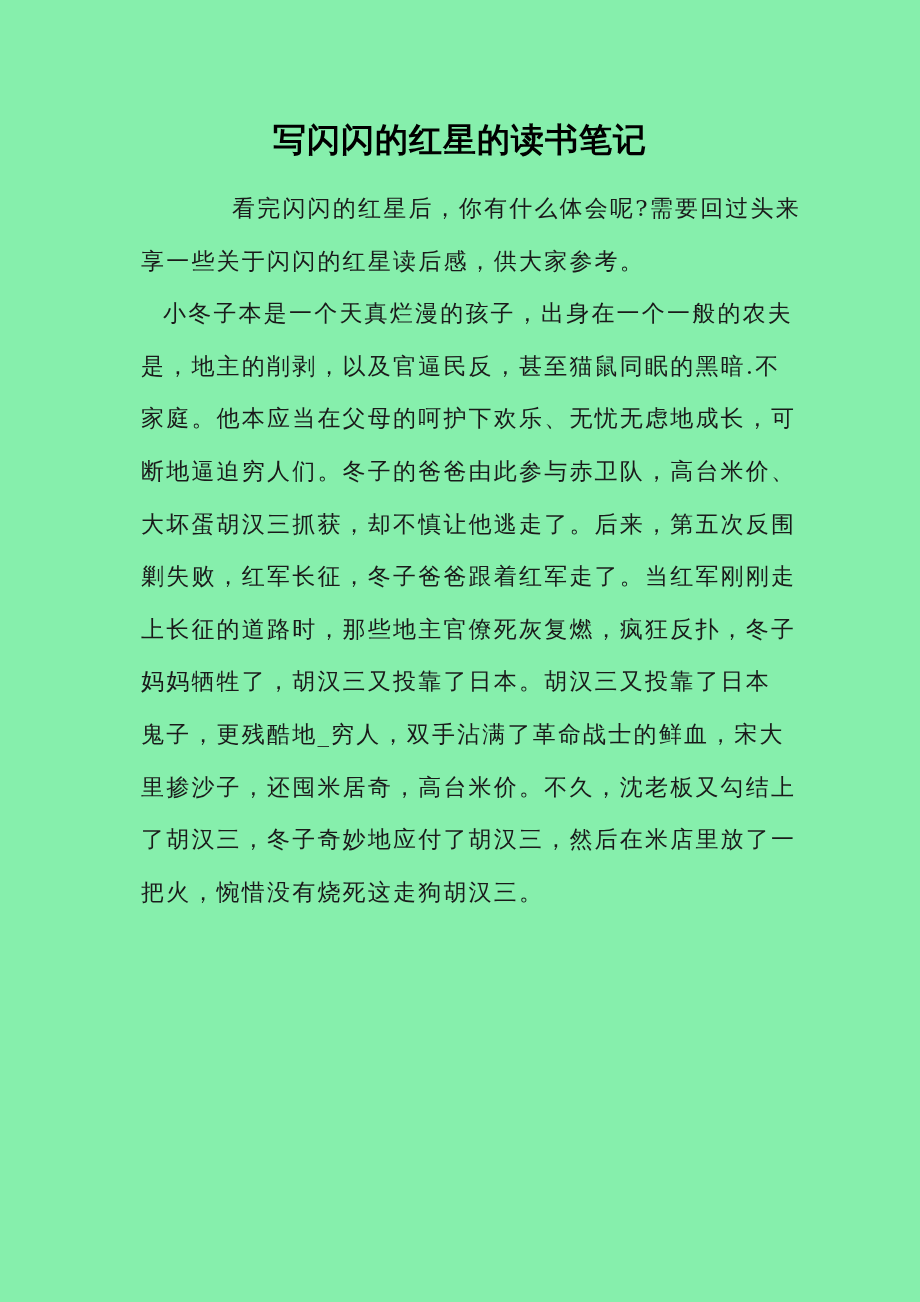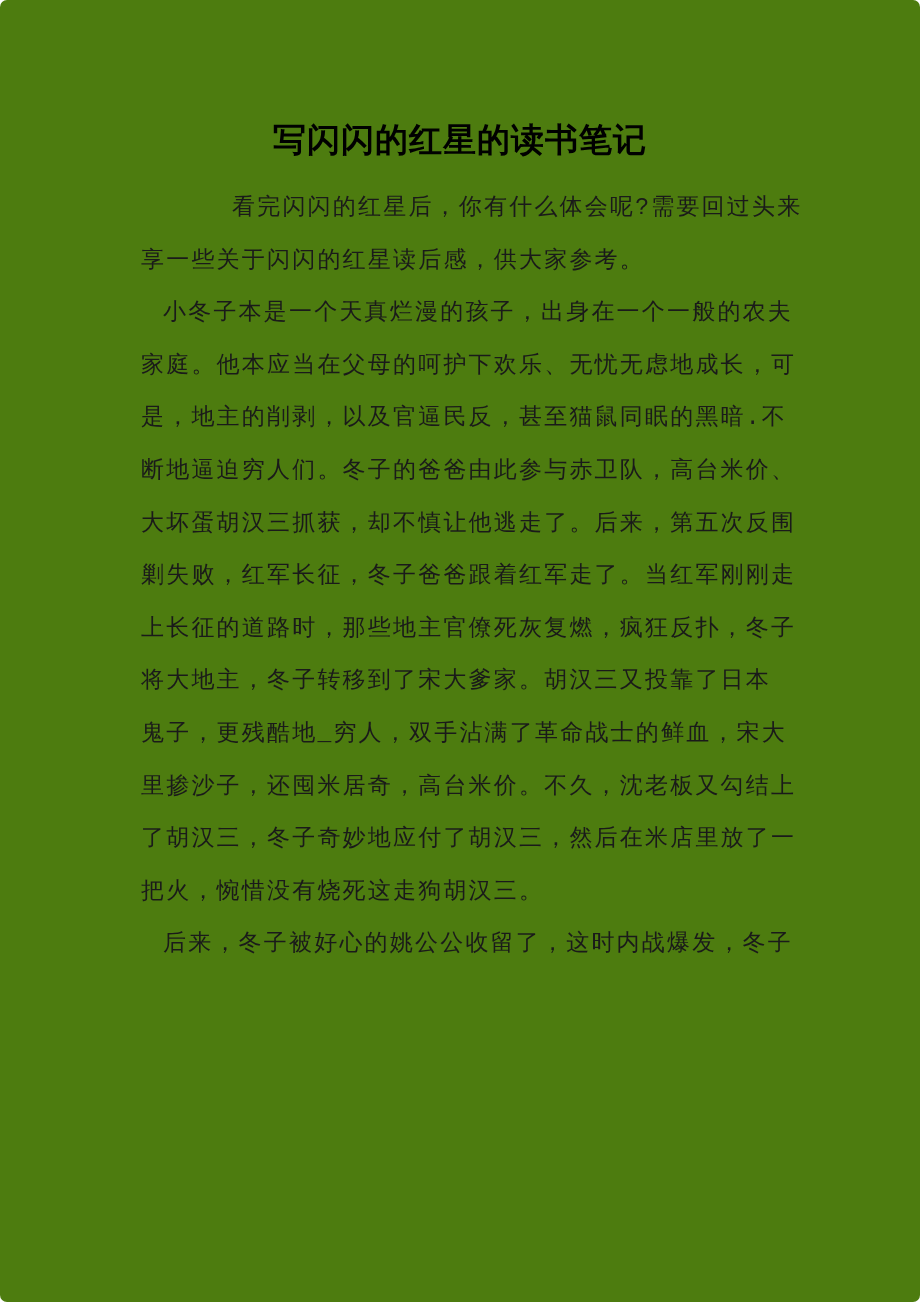--- a/index.html
+++ b/index.html
@@ -13,22 +13,21 @@
     position: relative;
     overflow: hidden;
     color: #111111;
   }
   .page {
     position: absolute;
     left: 0;
     top: 0;
     width: 920px;
     height: 1302px;
-    background: #4d7c0f;
-    border-radius: 7px;
+    background: #86efac;
   }
   .title {
     position: absolute;
     left: 0;
     top: 116px;
     width: 920px;
     text-align: center;
     font-family: "DejaVu Sans", "Liberation Sans", sans-serif;
     font-weight: bold;
     font-size: 33px;
@@ -43,21 +42,20 @@
     width: 660px;
     font-family: "DejaVu Serif", "Liberation Serif", serif;
     font-size: 23px;
     color: #1a1a1a;
   }
   .line {
     height: 52.6px;
     line-height: 52.6px;
     white-space: nowrap;
     letter-spacing: 2.2px;
-    font-family: Liberation Mono, monospace;
   }
   .indent-large { padding-left: 91px; }
   .indent-small { padding-left: 22px; }
 </style>
 </head>
 <body>
 
 <div class="page">
   <h1 class="title" style="margin:0;">写闪闪的红星的读书笔记</h1>
 
@@ -65,30 +63,27 @@
 
     <div>
       <div class="line indent-large">看完闪闪的红星后，你有什么体会呢?需要回过头来</div>
       <div class="line">享一些关于闪闪的红星读后感，供大家参考。</div>
     </div>
 
 
 
     <div>
       <div class="line indent-small">小冬子本是一个天真烂漫的孩子，出身在一个一般的农夫</div>
+      <div class="line">是，地主的削剥，以及官逼民反，甚至猫鼠同眠的黑暗.不</div>
       <div class="line">家庭。他本应当在父母的呵护下欢乐、无忧无虑地成长，可</div>
-      <div class="line">是，地主的削剥，以及官逼民反，甚至猫鼠同眠的黑暗.不</div>
       <div class="line">断地逼迫穷人们。冬子的爸爸由此参与赤卫队，高台米价、</div>
       <div class="line">大坏蛋胡汉三抓获，却不慎让他逃走了。后来，第五次反围</div>
       <div class="line">剿失败，红军长征，冬子爸爸跟着红军走了。当红军刚刚走</div>
       <div class="line">上长征的道路时，那些地主官僚死灰复燃，疯狂反扑，冬子</div>
-      <div class="line">将大地主，冬子转移到了宋大爹家。胡汉三又投靠了日本</div>
+      <div class="line">妈妈牺牲了，胡汉三又投靠了日本。胡汉三又投靠了日本</div>
       <div class="line">鬼子，更残酷地_穷人，双手沾满了革命战士的鲜血，宋大</div>
       <div class="line">里掺沙子，还囤米居奇，高台米价。不久，沈老板又勾结上</div>
       <div class="line">了胡汉三，冬子奇妙地应付了胡汉三，然后在米店里放了一</div>
       <div class="line">把火，惋惜没有烧死这走狗胡汉三。</div>
     </div>
 
-    <div>
-      <div class="line indent-small">后来，冬子被好心的姚公公收留了，这时内战爆发，冬子</div>
-    </div>
   </div>
 </div>
 
 </body></html>

